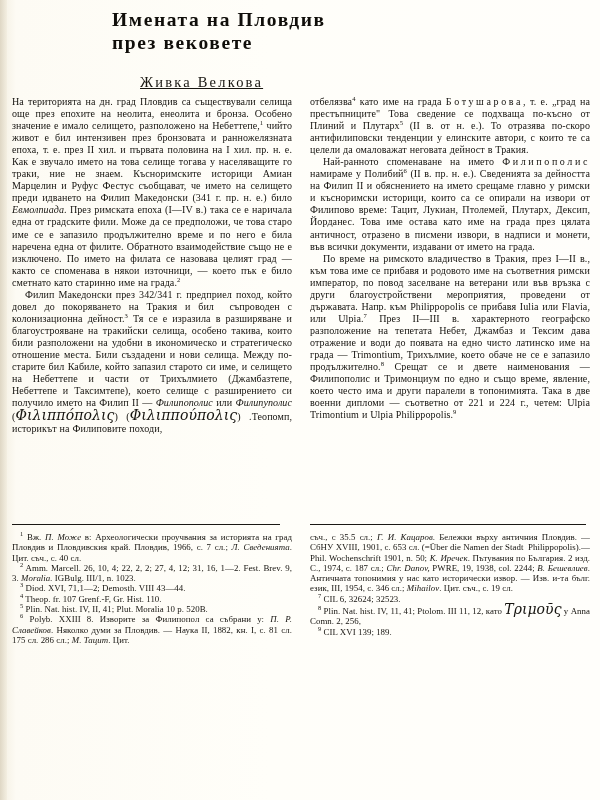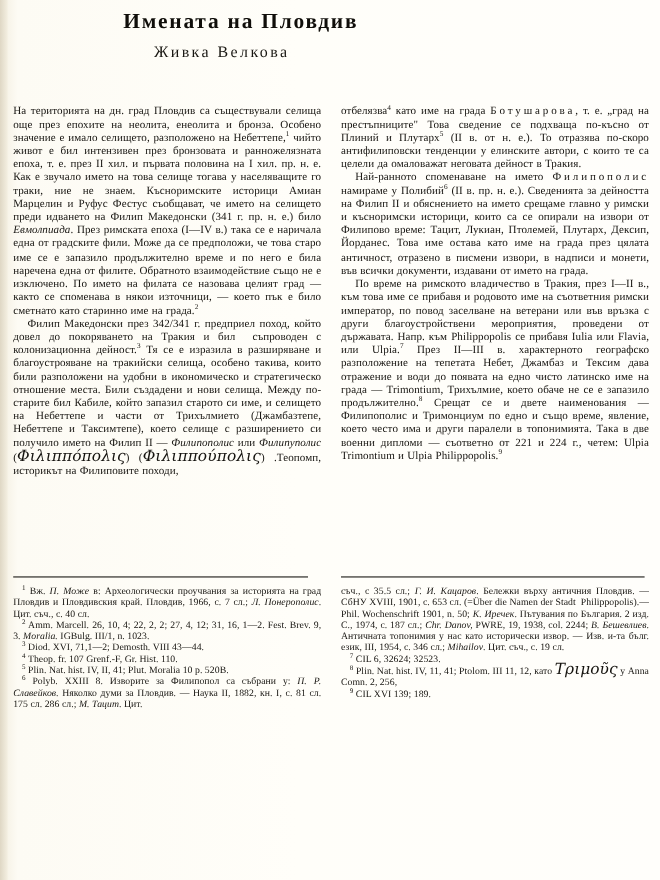--- a/index.html
+++ b/index.html
@@ -46,22 +46,23 @@
     font-weight: bold;
     font-size: 19.5px;
     line-height: 23px;
     letter-spacing: 1.6px;
     margin: 0;
     color: #100e0a;
   }
   .doc-author {
     font-size: 14.5px;
     letter-spacing: 2.2px;
-    margin: 9px 0 0 28px;
+    margin: 20px 0 0 28px;
     color: #181611;
+    text-decoration: underline;
   }
   .columns {
     position: absolute;
     top: 96px;
     left: 12px;
     width: 578px;
     display: flex;
     gap: 18px;
   }
   .col {
@@ -142,20 +143,21 @@
 </style>
 </head>
 <body>
 
 <div class="page">
   <div class="paper-edge"></div>
 
   <div class="headerblock">
     <div class="doc-title">
       <span>Имената на Пловдив</span><br>
+      <span>през вековете</span>
     </div>
     <div class="doc-author">Живка Велкова</div>
   </div>
 
   <div class="columns">
 
     <div class="col">
       <div class="body-text">
         <span class="para first">На територията на дн. град Пловдив са съществували селища още през епохите на неолита, енеолита и бронза. Особено значение е имало селището, разположено на Небеттепе,<sup>1</sup> чийто живот е бил интензивен през бронзовата и ранножелязната епоха, т. е. през II хил. и първата половина на I хил. пр. н. е. Как е звучало името на това селище тогава у населяващите го траки, ние не знаем. Късноримските историци Амиан Марцелин и Руфус Фестус съобщават, че името на селището преди идването на Филип Македонски (341 г. пр. н. е.) било <i>Евмолпиада</i>. През римската епоха (I—IV в.) така се е наричала една от градските фили. Може да се предположи, че това старо име се е запазило продължително време и по него е била наречена една от филите. Обратното взаимодействие също не е изключено. По името на филата се назовава целият град — както се споменава в някои източници, — което пък е било сметнато като старинно име на града.<sup>2</sup></span>
         <span class="para">Филип Македонски през 342/341 г. предприел поход, който довел до покоряването на Тракия и бил&nbsp; съпроводен с колонизационна дейност.<sup>3</sup> Тя се е изразила в разширяване и благоустрояване на тракийски селища, особено такива, които били разположени на удобни в икономическо и стратегическо отношение места. Били създадени и нови селища. Между по-старите бил Кабиле, който запазил старото си име, и селището на Небеттепе и части от Трихълмието (Джамбазтепе, Небеттепе и Таксимтепе), което селище с разширението си получило името на Филип II — <i>Филипополис</i> или <i>Филипуполис</i> (<span class="gr">Φιλιππόπολις</span>) (<span class="gr">Φιλιππούπολις</span>) .Теопомп, историкът на Филиповите походи,</span>
@@ -170,21 +172,21 @@
       </div>
     </div>
 
   </div>
 
   <div class="notes">
 
     <div class="notecol">
       <div class="note-rule"></div>
       <div class="footnotes">
-        <span class="fn"><sup>1</sup> Вж. <i>П. Може</i> в: Археологически проучвания за историята на град Пловдив и Пловдивския край. Пловдив, 1966, с. 7 сл.; <i>Л. Понерополис</i>. Цит. съч., с. 40 сл.</span>
+        <span class="fn"><sup>1</sup> Вж. <i>П. Може</i> в: Археологически проучвания за историята на град Пловдив и Пловдивския край. Пловдив, 1966, с. 7 сл.; <i>Л. Сведенията</i>. Цит. съч., с. 40 сл.</span>
         <span class="fn"><sup>2</sup> Amm. Marcell. 26, 10, 4; 22, 2, 2; 27, 4, 12; 31, 16, 1—2. Fest. Brev. 9, 3. <i>Moralia.</i> IGBulg. III/1, n. 1023.</span>
         <span class="fn"><sup>3</sup> Diod. XVI, 71,1—2; Demosth. VIII 43—44.</span>
         <span class="fn"><sup>4</sup> Theop. fr. 107 Grenf.-F, Gr. Hist. 110.</span>
         <span class="fn"><sup>5</sup> Plin. Nat. hist. IV, II, 41; Plut. Moralia 10 p. 520B.</span>
         <span class="fn"><sup>6</sup> Polyb. XXIII 8. Изворите за Филипопол са събрани у: <i>П. Р. Славейков</i>. Няколко думи за Пловдив. — Наука II, 1882, кн. I, с. 81 сл. 175 сл. 286 сл.; <i>М. Тацит</i>. Цит.</span>
       </div>
     </div>
 
     <div class="notecol">
       <div class="note-rule right"></div>

